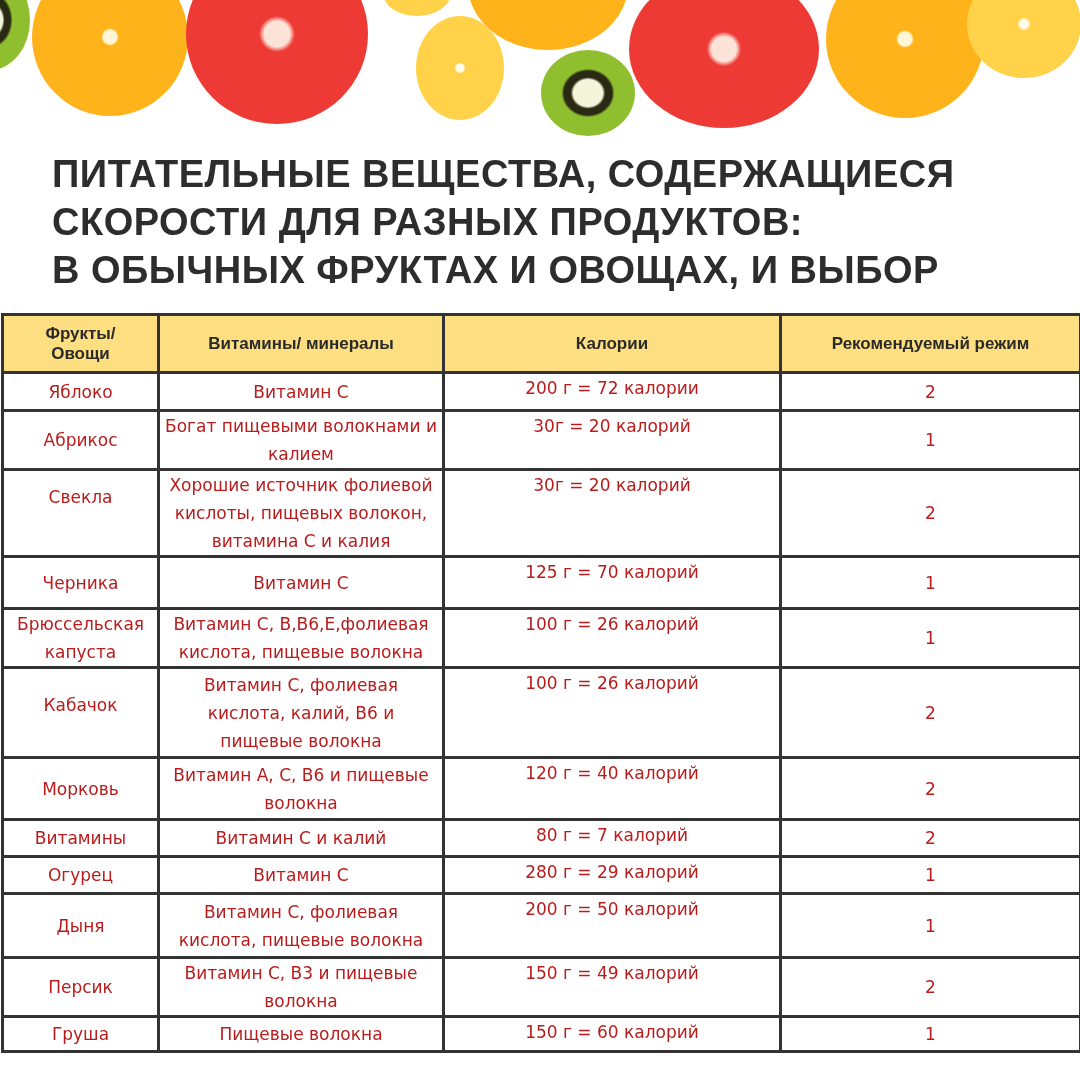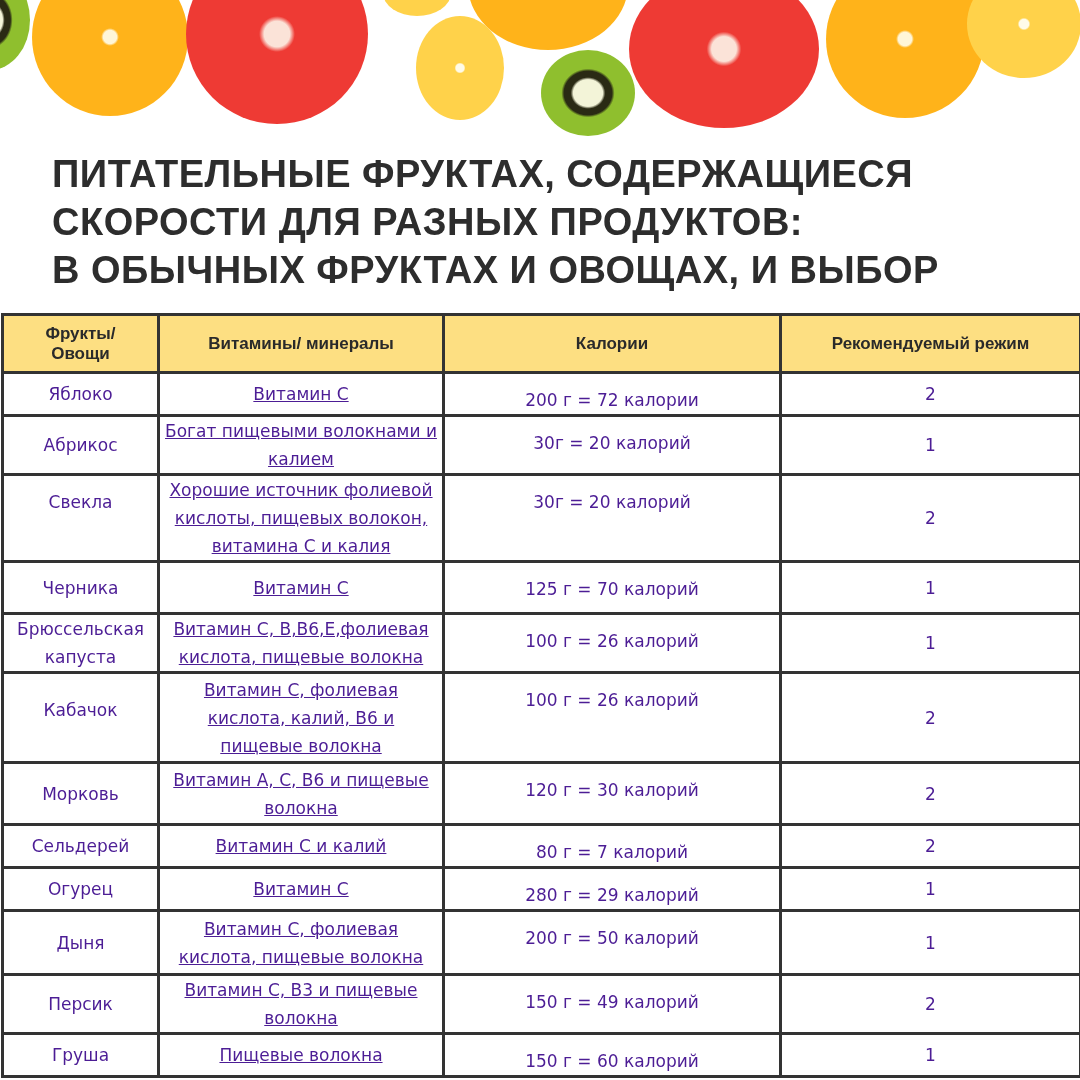--- a/index.html
+++ b/index.html
@@ -6,44 +6,44 @@
   body { width:1080px; height:1080px; position:relative; overflow:hidden; font-family:"Liberation Sans", sans-serif; }
   .banner { position:absolute; left:0; top:0; width:1080px; height:140px; overflow:hidden; background:#fff; }
   .slice { position:absolute; border-radius:50%; }
   .orange { background:radial-gradient(circle, #fff6d8 0 6%, #ffb31a 8% 80%, #fff1c8 82% 90%, #f2b33d 92% 100%); }
   .grapefruit { background:radial-gradient(circle, #fbe3d8 0 10%, #ee3a34 14% 78%, #f6e6cf 80% 92%, #e8c06a 94% 100%); }
   .lemon { background:radial-gradient(circle, #fffbe8 0 6%, #ffd24a 8% 80%, #fff6d8 82% 92%, #f0d58a 94% 100%); }
   .kiwi { background:radial-gradient(ellipse, #f3f4d8 0 22%, #2a2a14 26% 36%, #8fbf2e 40% 86%, #6f8f2a 88% 100%); }
   .title { position:absolute; left:52px; top:150px; width:1000px; font-family:"Liberation Sans", sans-serif; font-weight:bold; font-size:38px; line-height:48px; color:#2d2d2d; letter-spacing:0.5px; }
   .title div { white-space:nowrap; }
   table { position:absolute; left:1px; top:313px; width:1078px; border-collapse:collapse; table-layout:fixed; }
-  td, th { border:3px solid #333333; text-align:center; font-size:17px; color:#4c1d95; line-height:28px; padding:0 4px; font-family:"DejaVu Sans", sans-serif; font-weight:normal; }
+  td, th { border:3px solid #333333; text-align:center; font-size:17px; color:#b91c1c; line-height:28px; padding:0 4px; font-family:"DejaVu Sans", sans-serif; font-weight:normal; }
   th { background:#fddf82; font-family:"Liberation Sans", sans-serif; font-weight:bold; font-size:17px; line-height:20px; color:#2a2a2a; }
-  td.cal { vertical-align:top; padding-top:12px; }
+  td.cal { vertical-align:top; padding-top:0; }
   td.mode { vertical-align:middle; }
-  td.vit { vertical-align:middle;text-decoration:underline; }
+  td.vit { vertical-align:middle; }
 </style>
 </head>
 <body>
 
 <div class="banner">
   <div class="slice kiwi" style="left:-50px; top:-30px; width:80px; height:100px;"></div>
   <div class="slice orange" style="left:32px; top:-42px; width:156px; height:158px;"></div>
   <div class="slice grapefruit" style="left:186px; top:-56px; width:182px; height:180px;"></div>
   <div class="slice lemon" style="left:383px; top:-30px; width:68px; height:46px;"></div>
   <div class="slice lemon" style="left:416px; top:16px; width:88px; height:104px;"></div>
   <div class="slice orange" style="left:468px; top:-80px; width:160px; height:130px;"></div>
   <div class="slice kiwi" style="left:541px; top:50px; width:94px; height:86px;"></div>
   <div class="slice grapefruit" style="left:629px; top:-30px; width:190px; height:158px;"></div>
   <div class="slice orange" style="left:826px; top:-40px; width:158px; height:158px;"></div>
   <div class="slice lemon" style="left:967px; top:-30px; width:114px; height:108px;"></div>
 </div>
 
 <div class="title">
-  <div>ПИТАТЕЛЬНЫЕ ФРУКТАХ, СОДЕРЖАЩИЕСЯ</div>
+  <div>ПИТАТЕЛЬНЫЕ ВЕЩЕСТВА, СОДЕРЖАЩИЕСЯ</div>
   <div>СКОРОСТИ ДЛЯ РАЗНЫХ ПРОДУКТОВ:</div>
   <div>В ОБЫЧНЫХ ФРУКТАХ И ОВОЩАХ, И ВЫБОР</div>
 </div>
 
 <table>
   <colgroup>
     <col style="width:156px">
     <col style="width:285px">
     <col style="width:337px">
     <col style="width:300px">
@@ -89,25 +89,25 @@
   </tr>
       <tr style="height: 90px;">
     <td class="name" style="vertical-align: top; padding-top: 22px;">Кабачок</td>
     <td class="vit">Витамин С, фолиевая кислота, калий, В6 и пищевые волокна</td>
     <td class="cal">100 г = 26 калорий</td>
     <td class="mode">2</td>
   </tr>
       <tr style="height: 62px;">
     <td class="name">Морковь</td>
     <td class="vit">Витамин А, С, В6 и пищевые волокна</td>
-    <td class="cal">120 г = 30 калорий</td>
+    <td class="cal">120 г = 40 калорий</td>
     <td class="mode">2</td>
   </tr>
       <tr style="height: 37px;">
-    <td class="name">Сельдерей</td>
+    <td class="name">Витамины</td>
     <td class="vit">Витамин С и калий</td>
     <td class="cal">80 г = 7 калорий</td>
     <td class="mode">2</td>
   </tr>
       <tr style="height: 37px;">
     <td class="name">Огурец</td>
     <td class="vit">Витамин С</td>
     <td class="cal">280 г = 29 калорий</td>
     <td class="mode">1</td>
   </tr>

